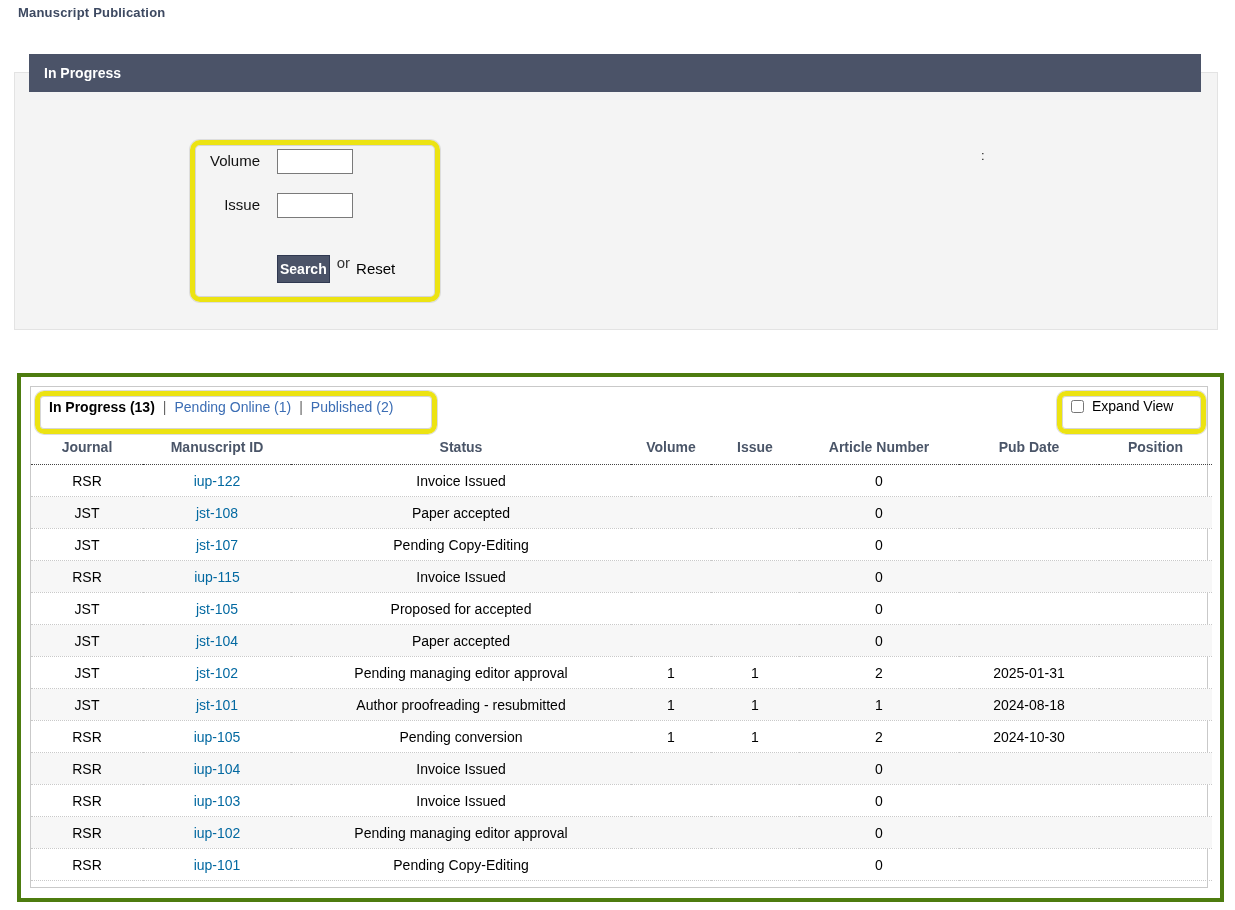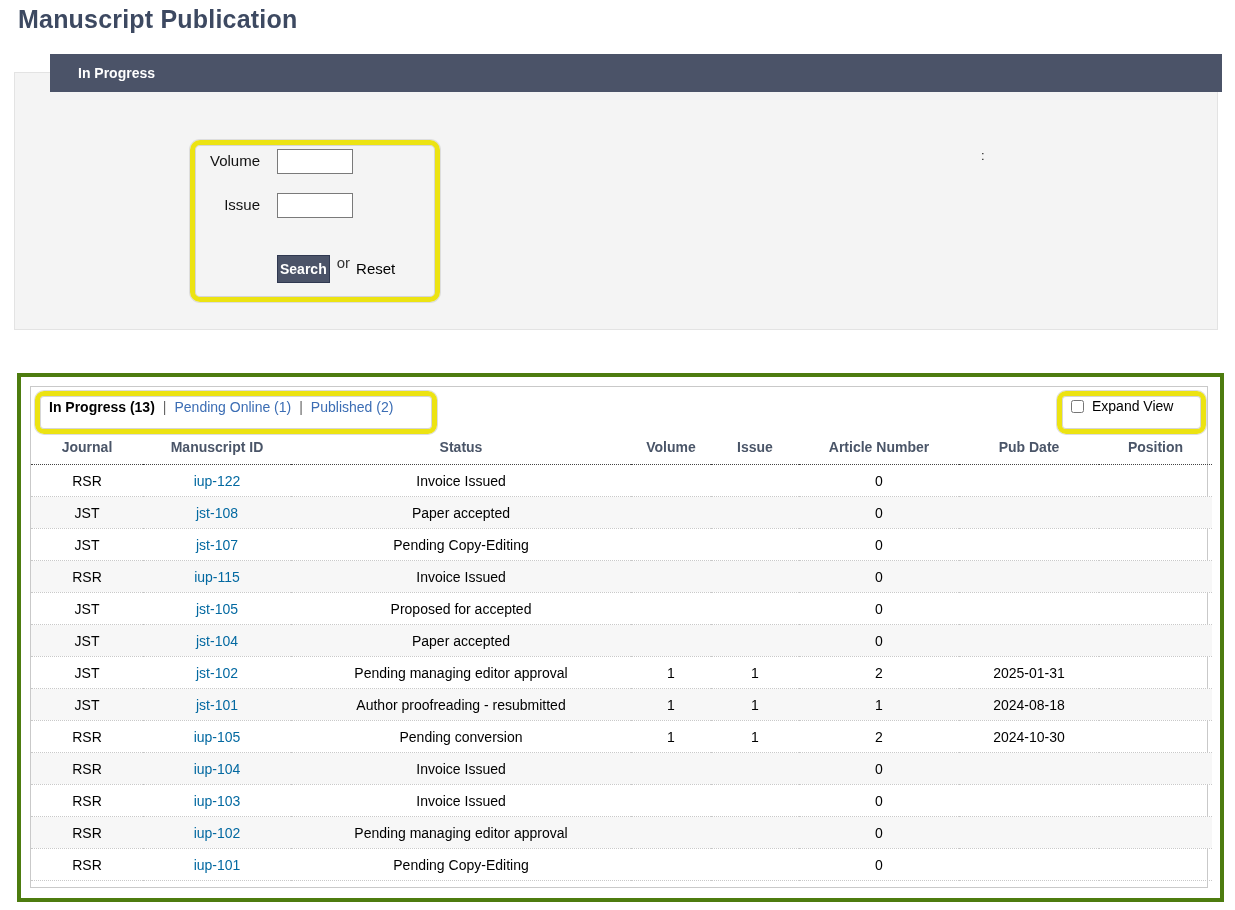--- a/index.html
+++ b/index.html
@@ -4,31 +4,31 @@
 <style>
   html,body{margin:0;padding:0;}
   body{
     width:1235px;height:910px;position:relative;background:#ffffff;
     font-family:"Liberation Sans",sans-serif;overflow:hidden;
     -webkit-font-smoothing:antialiased;
   }
   
   .page-title{
     position:absolute;left:18px;top:5px;
-    font-size:25px;font-weight:bold;color:#3d4961;letter-spacing:.2px;
+    font-size:13px;font-weight:bold;color:#3d4961;letter-spacing:.2px;
   }
   
   .panel1-body{
     position:absolute;left:14px;top:72px;width:1204px;height:258px;
     background:#f4f4f4;border:1px solid #e3e3e3;box-sizing:border-box;z-index:1;
   }
   .panel1-header{
     position:absolute;left:29px;top:54px;width:1172px;height:38px;
     background:#4b5368;color:#ffffff;font-weight:bold;font-size:14px;
-    line-height:38px;padding-left:28px;box-sizing:border-box;z-index:2;margin-left:21px;
+    line-height:38px;padding-left:15px;box-sizing:border-box;z-index:2;
   }
   .hl-box{
     position:absolute;border:5px solid #ece312;border-radius:10px;
     box-shadow:inset 0 0 0 1px #d6d6d6, 0 0 0 1px #dddddd;
     pointer-events:none;z-index:6;background:transparent;
   }
   .hl-search{left:190px;top:140px;width:240px;height:152px;}
   .form-label{
     position:absolute;width:80px;text-align:right;font-size:15px;color:#111;z-index:3;
   }

